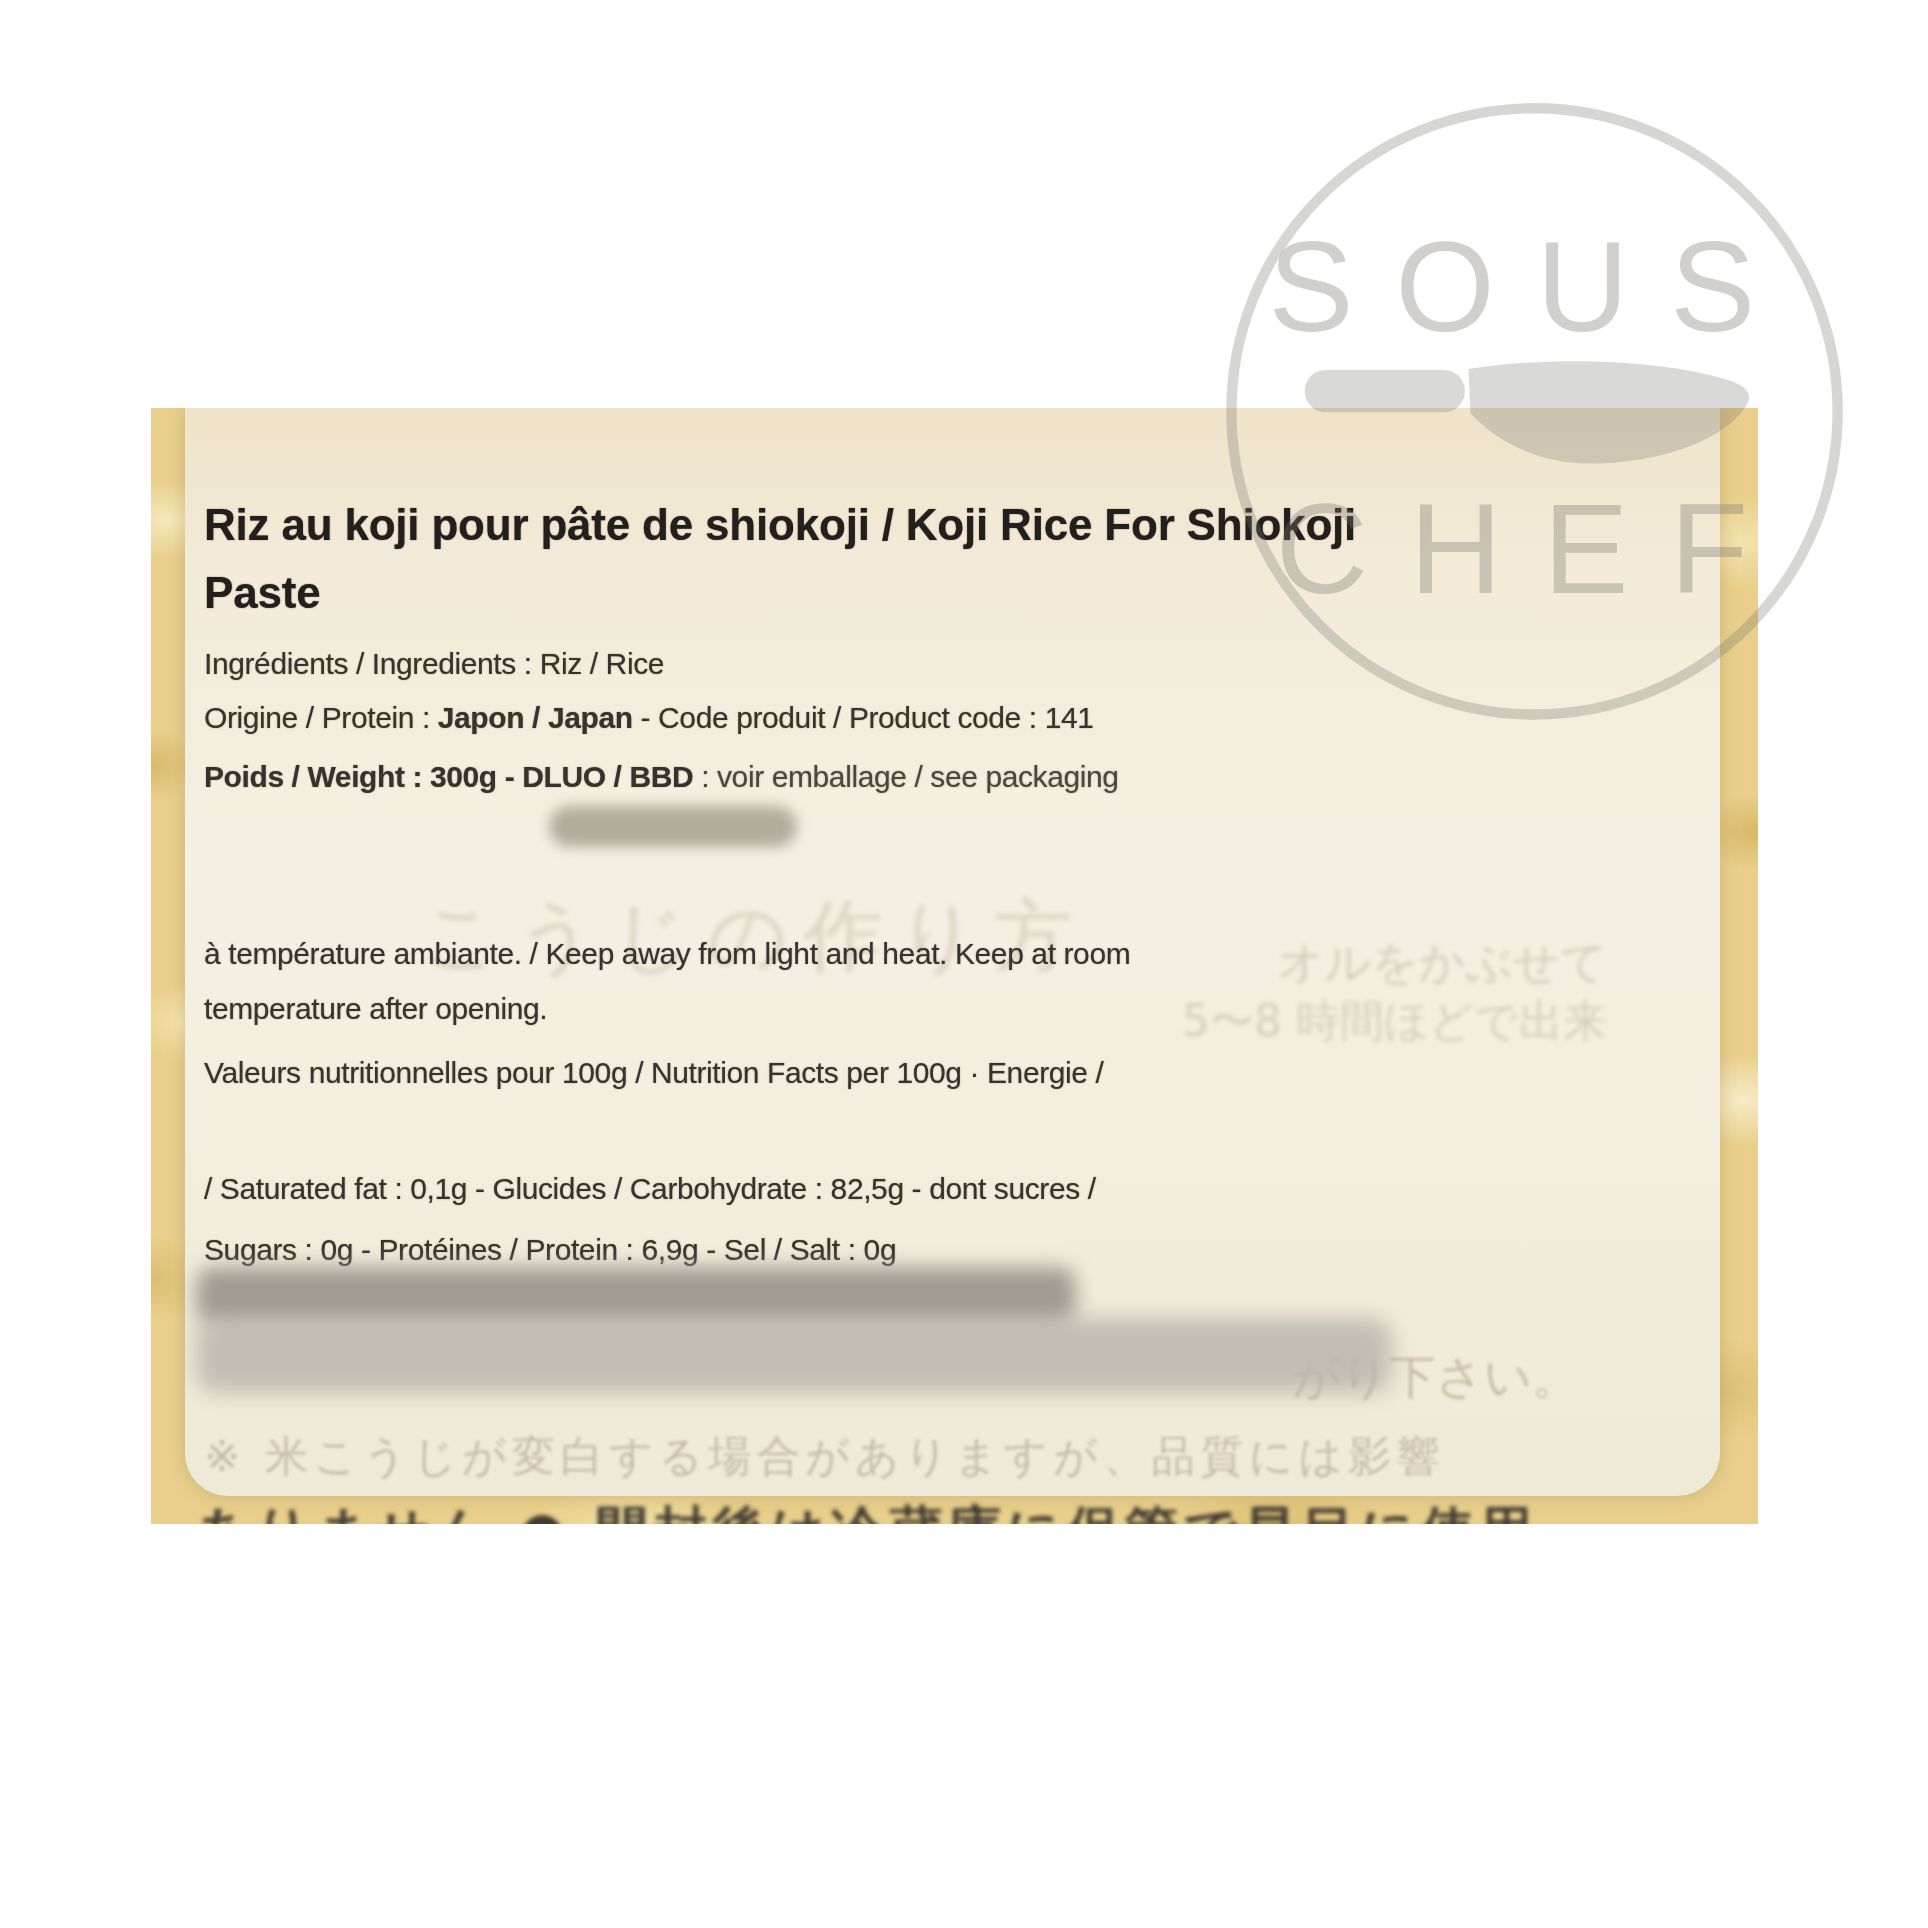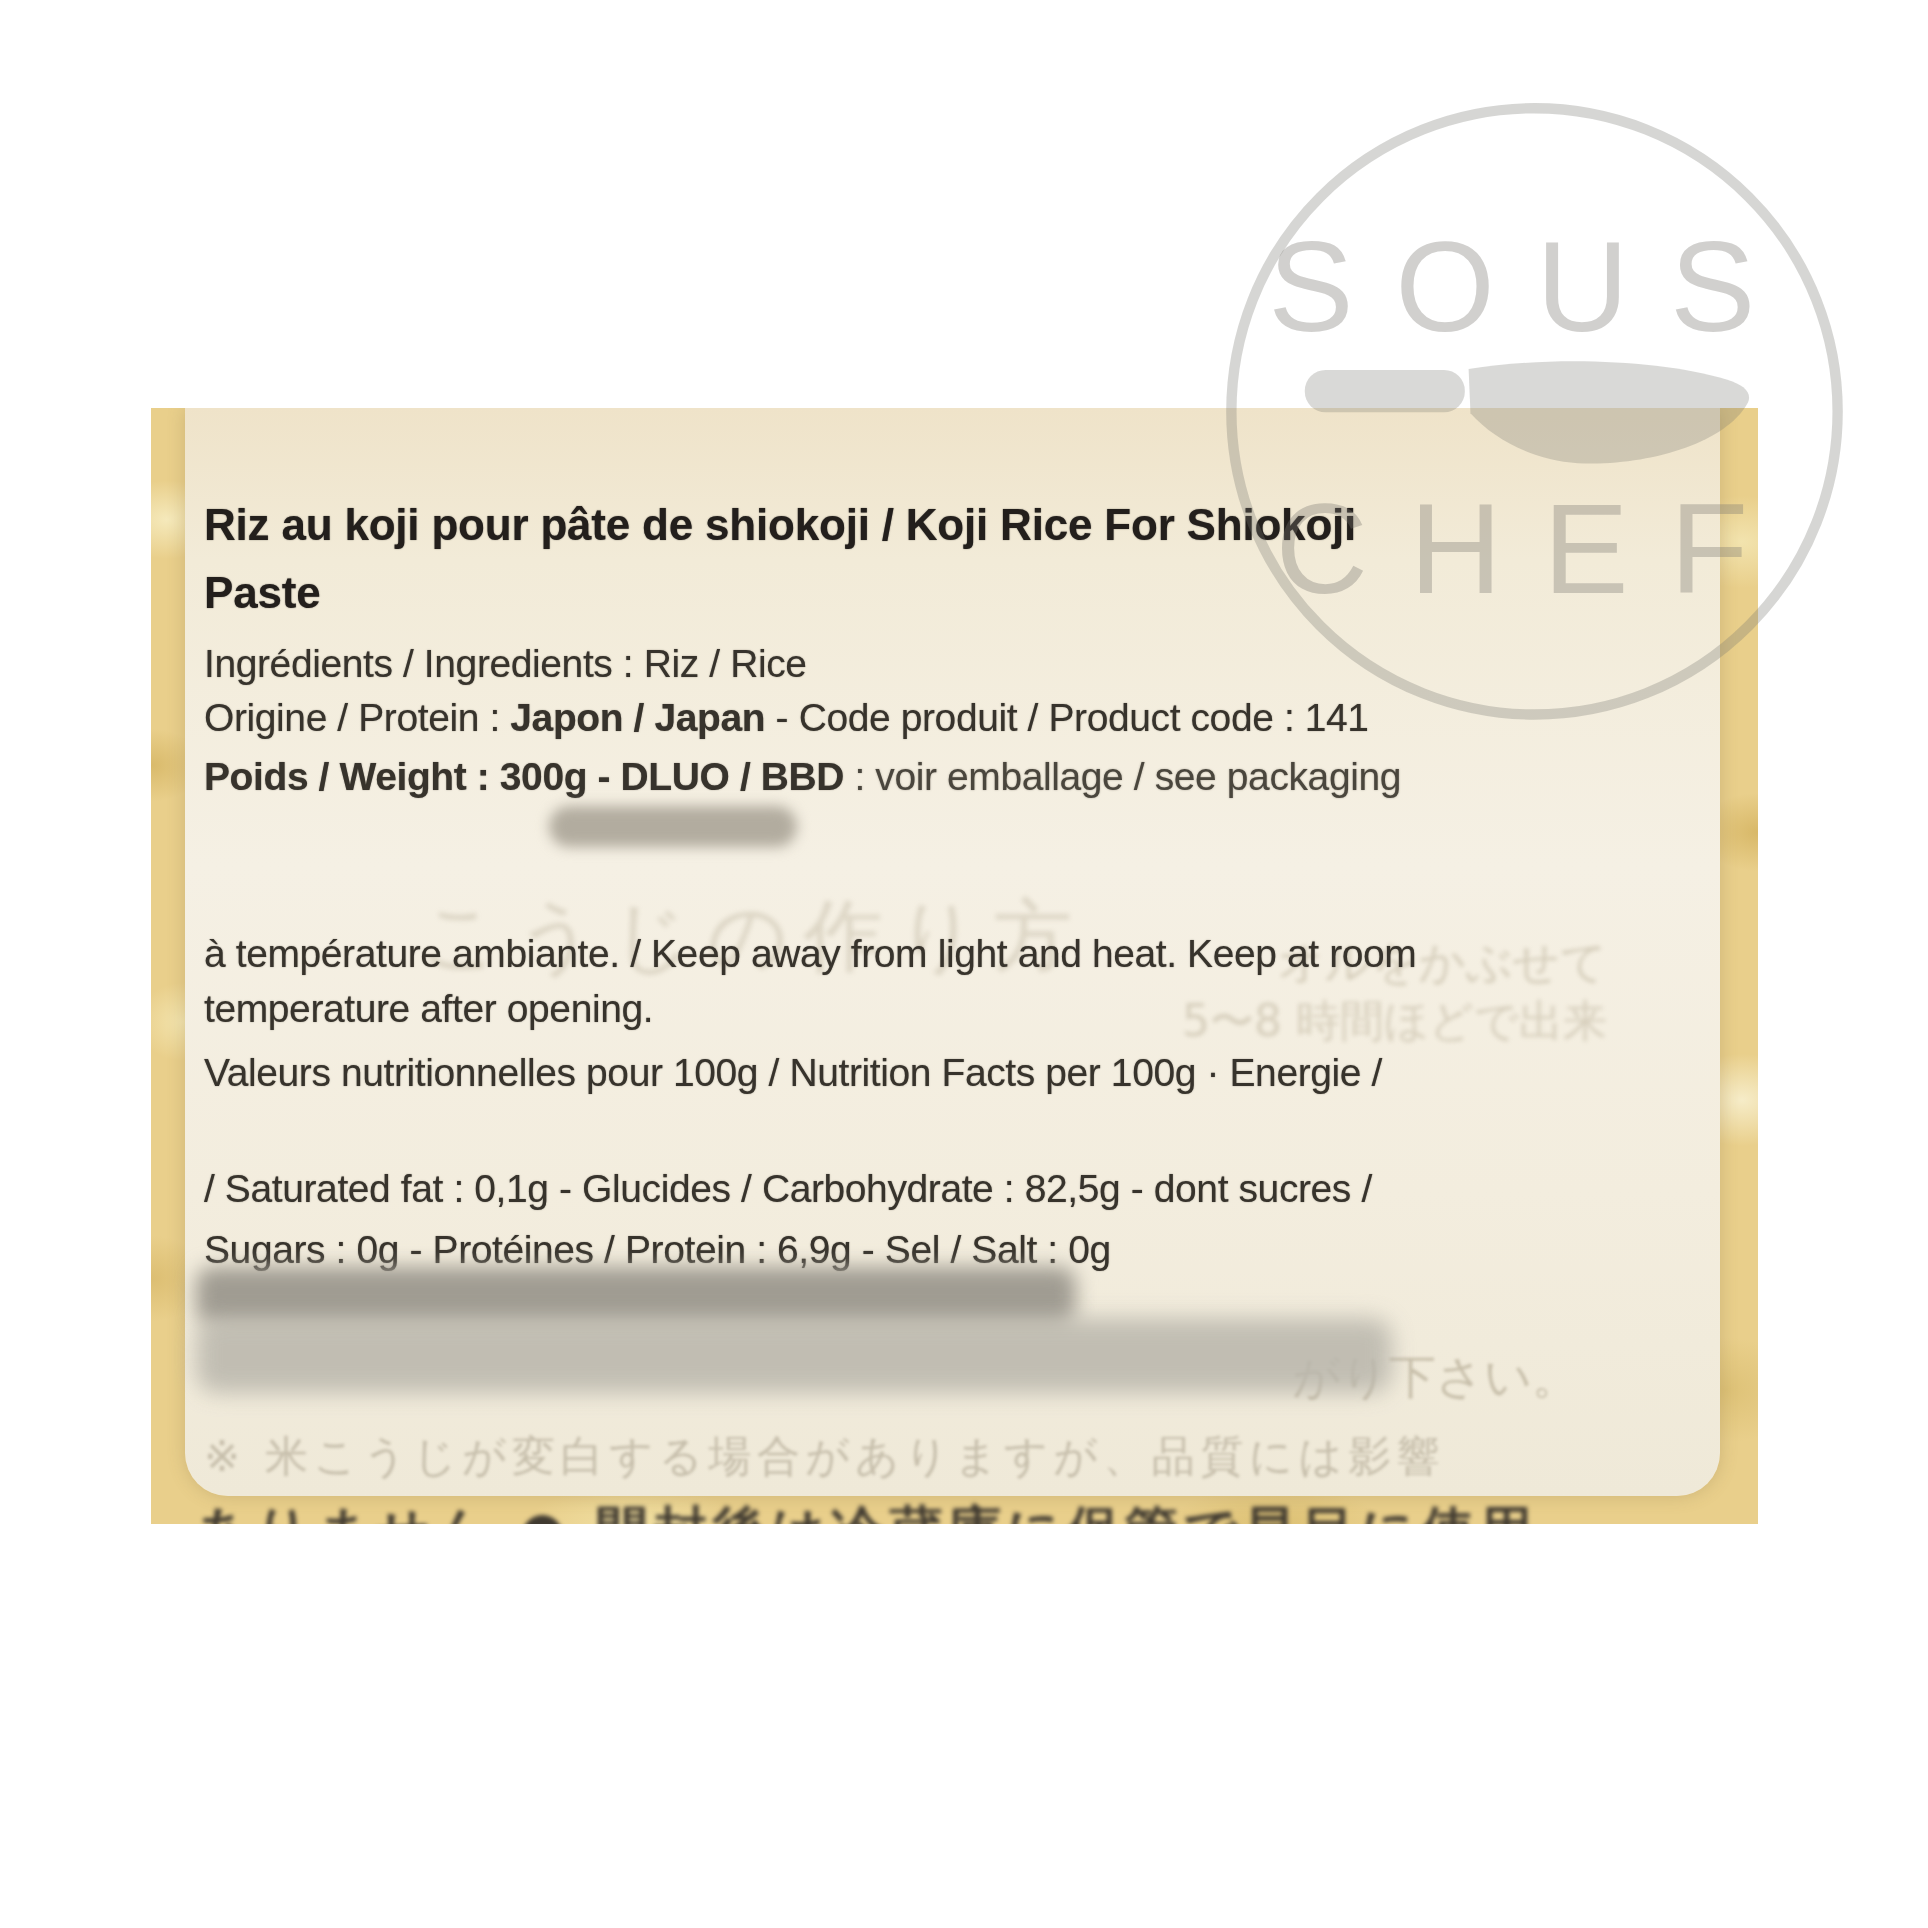--- a/index.html
+++ b/index.html
@@ -20,21 +20,21 @@
            radial-gradient(113px 75px at 98% 88%, #dec277, rgba(222,194,119,0) 70%),
            radial-gradient(151px 56px at 30% 100%, #f0dfa2, rgba(240,223,162,0) 70%),
            radial-gradient(151px 56px at 70% 100%, #dcc073, rgba(220,192,115,0) 70%);}
 
   
   .label{position:absolute;left:34px;top:0;width:1535px;height:1088px;
          border-radius:0 0 43px 43px;
          background:linear-gradient(180deg,#efe3c9 0%,#f2ebd8 14%,#f5f0e4 42%,#f3edde 72%,#efe9d8 100%);
          box-shadow:0 0 17px rgba(120,100,60,.25);}
 
-  .tl{position:absolute;left:19px;white-space:nowrap;color:#37332c;font-size:39px;line-height:55px;
+  .tl{position:absolute;left:19px;white-space:nowrap;color:#37332c;font-size:30px;line-height:55px;
       letter-spacing:-0.4px;text-shadow:0 0 1.4px rgba(55,50,40,.55);}
   .title{font-weight:700;font-size:44px;line-height:68px;color:#231f1c;letter-spacing:-0.2px;
          text-shadow:0 0 1.4px rgba(25,22,18,.6);}
   .b{font-weight:700;text-align:right;}
   .lite{color:#4a463d;text-shadow:0 0 1.9px rgba(80,74,62,.5);}
 
   
   .blur-pill{position:absolute;border-radius:21px;background:#b2ac9f;filter:blur(6.6px);}
   .blur-band1{position:absolute;left:11.3px;top:859px;width:880px;height:58px;border-radius:17px;
               background:#a09c92;filter:blur(9.4px);}

